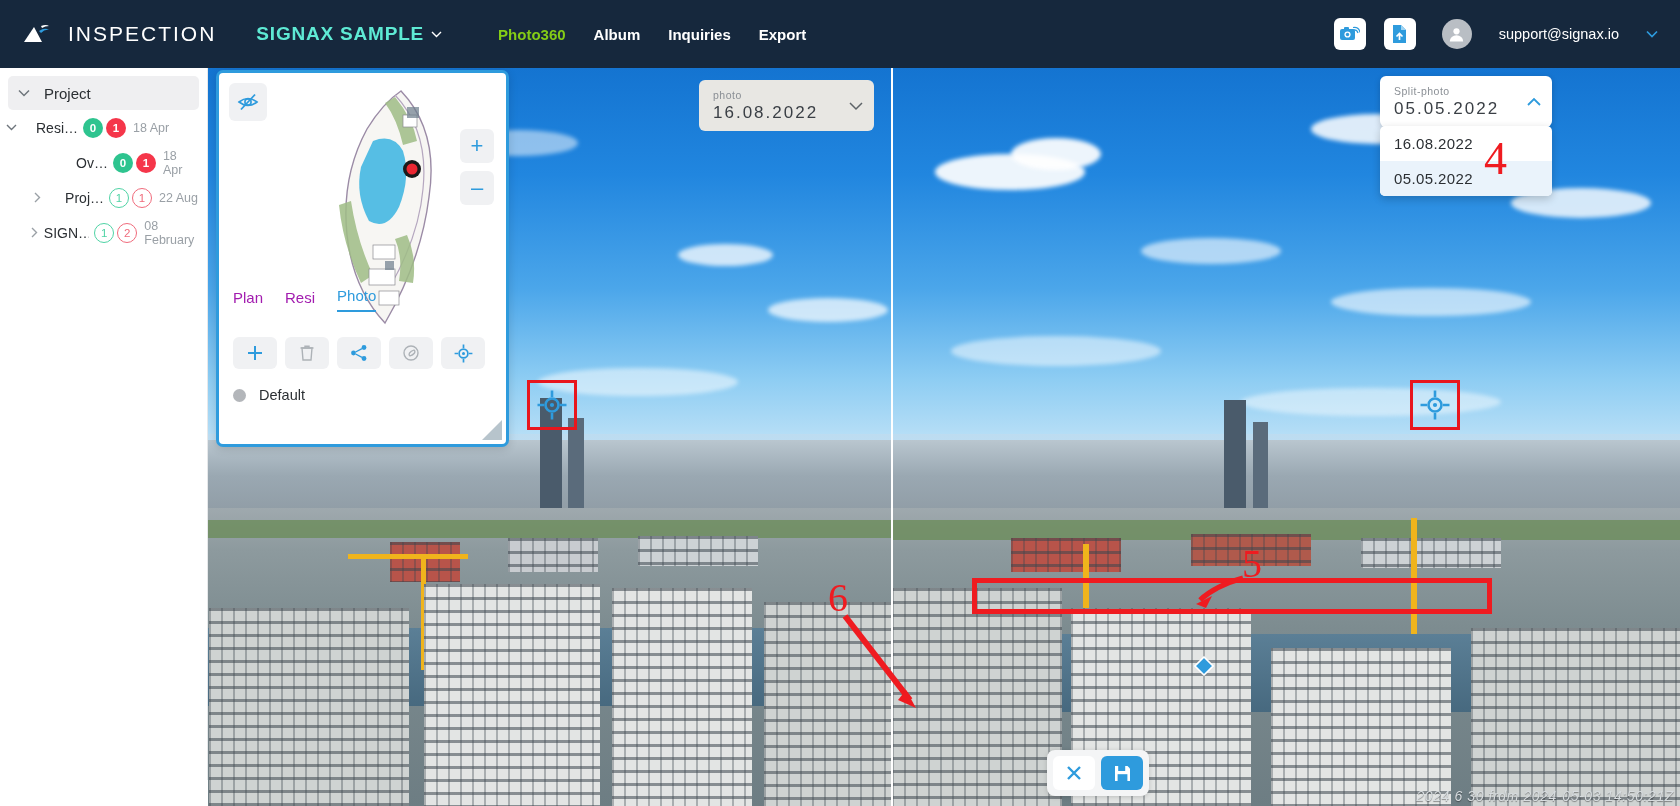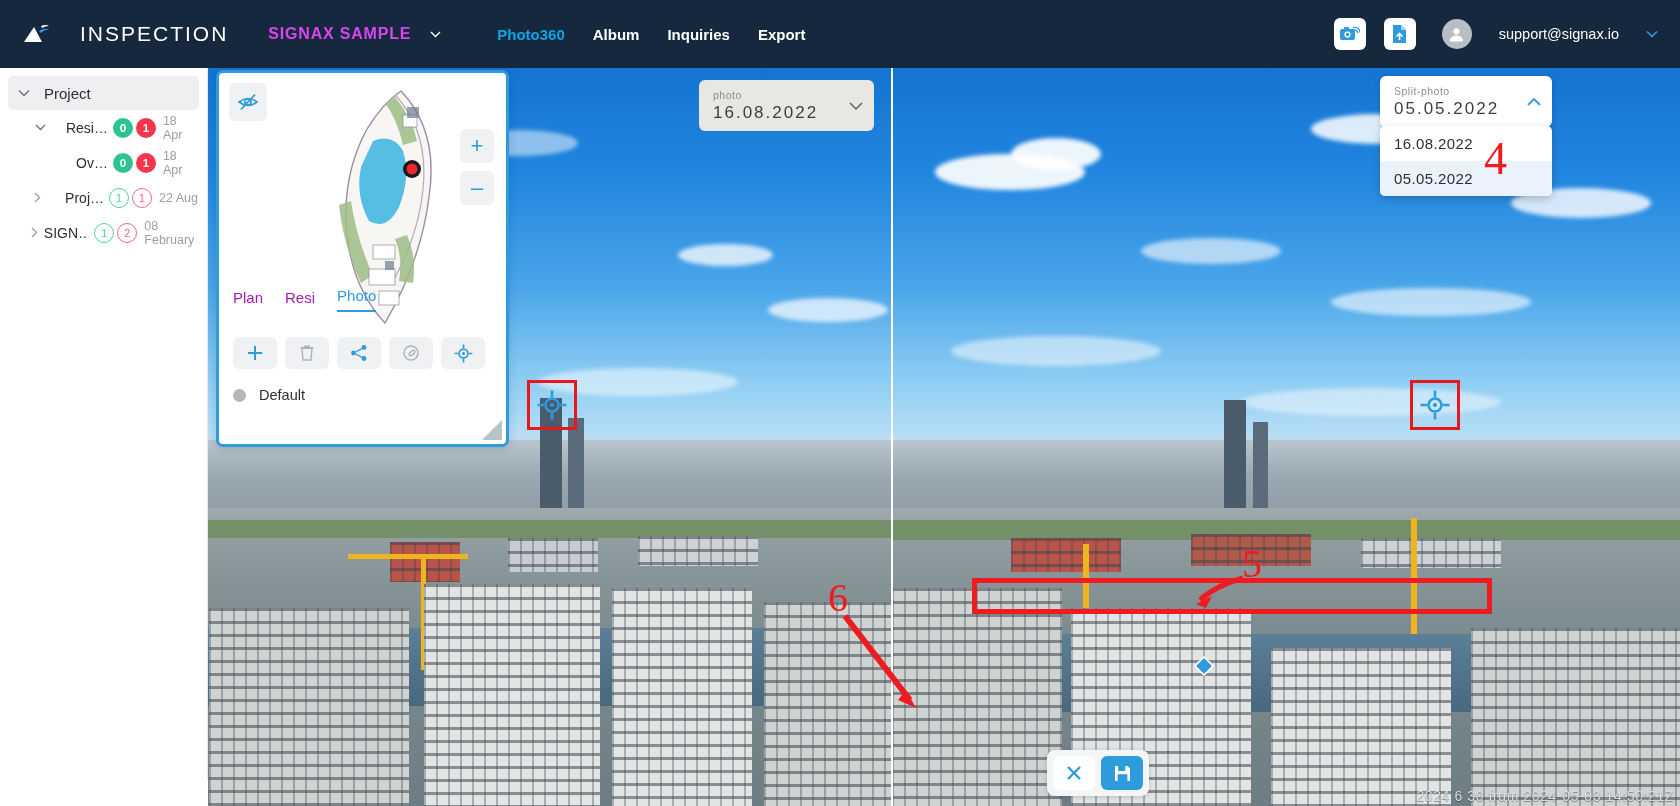--- a/index.html
+++ b/index.html
@@ -11,37 +11,37 @@
   }
   #app { position: relative; width: 1680px; height: 806px; overflow: hidden; }
 
   
   .header {
     position: absolute; top: 0; left: 0; width: 1680px; height: 68px;
     background: #16283d;
     display: flex; align-items: center;
     z-index: 40;
   }
-  .brand { display: flex; align-items: center; gap: 28px; margin-left: 22px; }
+  .brand { display: flex; align-items: center; gap: 16px; margin-left: 22px; }
   .brand-logo { width: 30px; height: 24px; display: block; }
   .brand-name {
     color: #ffffff; font-size: 21px; letter-spacing: 2px; font-weight: 400;
   }
   .proj-select {
-    display: flex; align-items: center; gap: 19px; margin-left: 40px;
-    color: #d946ef; font-size: 16px; font-weight: 700; letter-spacing: .8px;
+    display: flex; align-items: center; gap: 7px; margin-left: 40px;
+    color: #5eead4; font-size: 19px; font-weight: 700; letter-spacing: .8px;
     cursor: pointer;
   }
   .chev { display: inline-block; }
   .nav { display: flex; align-items: center; gap: 28px; margin-left: 56px; }
   .nav a {
     color: #ffffff; font-size: 15px; font-weight: 700; text-decoration: none;
     cursor: pointer;
   }
-  .nav a.active { color: #0ea5e9; }
+  .nav a.active { color: #84cc16; }
   .header-right {
     margin-left: auto; margin-right: 22px;
     display: flex; align-items: center; gap: 18px;
   }
   .icon-btn-white {
     width: 32px; height: 32px; border-radius: 6px; background: #ffffff;
     display: flex; align-items: center; justify-content: center; cursor: pointer;
   }
   .avatar {
     width: 30px; height: 30px; border-radius: 50%;
@@ -205,20 +205,21 @@
     display: flex; align-items: center; justify-content: center; cursor: pointer;
   }
   .sb-btn.ghost { background: #ffffff; }
   .sb-btn.primary { background: #2e9bdd; }
 
   .watermark {
     position: absolute; right: 6px; bottom: 2px; z-index: 28;
     font-size: 14px; color: #d8dde0; letter-spacing: .6px;
     font-family: "Liberation Sans", sans-serif; text-shadow: 0 1px 1px rgba(0,0,0,.4);
     white-space: nowrap;
+    font-style: italic;
   }
   .blue-marker { position: absolute; z-index: 33; }
 </style>
 </head>
 <body>
 
 <div id="app">
 
   <div class="header">
     <div class="brand">
@@ -276,21 +277,21 @@
   </div>
 
   <div class="sidebar">
     <div class="tree-root">
       <svg width="12" height="8" viewBox="0 0 12 8">
         <path d="M1 1.5 L6 6.5 L11 1.5" stroke="#6e757c" stroke-width="1.5" fill="none"></path>
       </svg>
       <span class="label">Project</span>
     </div>
 
-    <div class="tree-row" style="padding-left:30px">
+    <div class="tree-row" style="">
       <div class="tw">
         <svg width="11" height="7" viewBox="0 0 11 7">
             <path d="M1 1 L5.5 5.5 L10 1" stroke="#6e757c" stroke-width="1.4" fill="none"></path>
           </svg>
       </div>
       <span class="name">Resi…</span>
       <div class="badges">
         <span class="badge g-fill">0</span>
         <span class="badge r-fill">1</span>
       </div>

